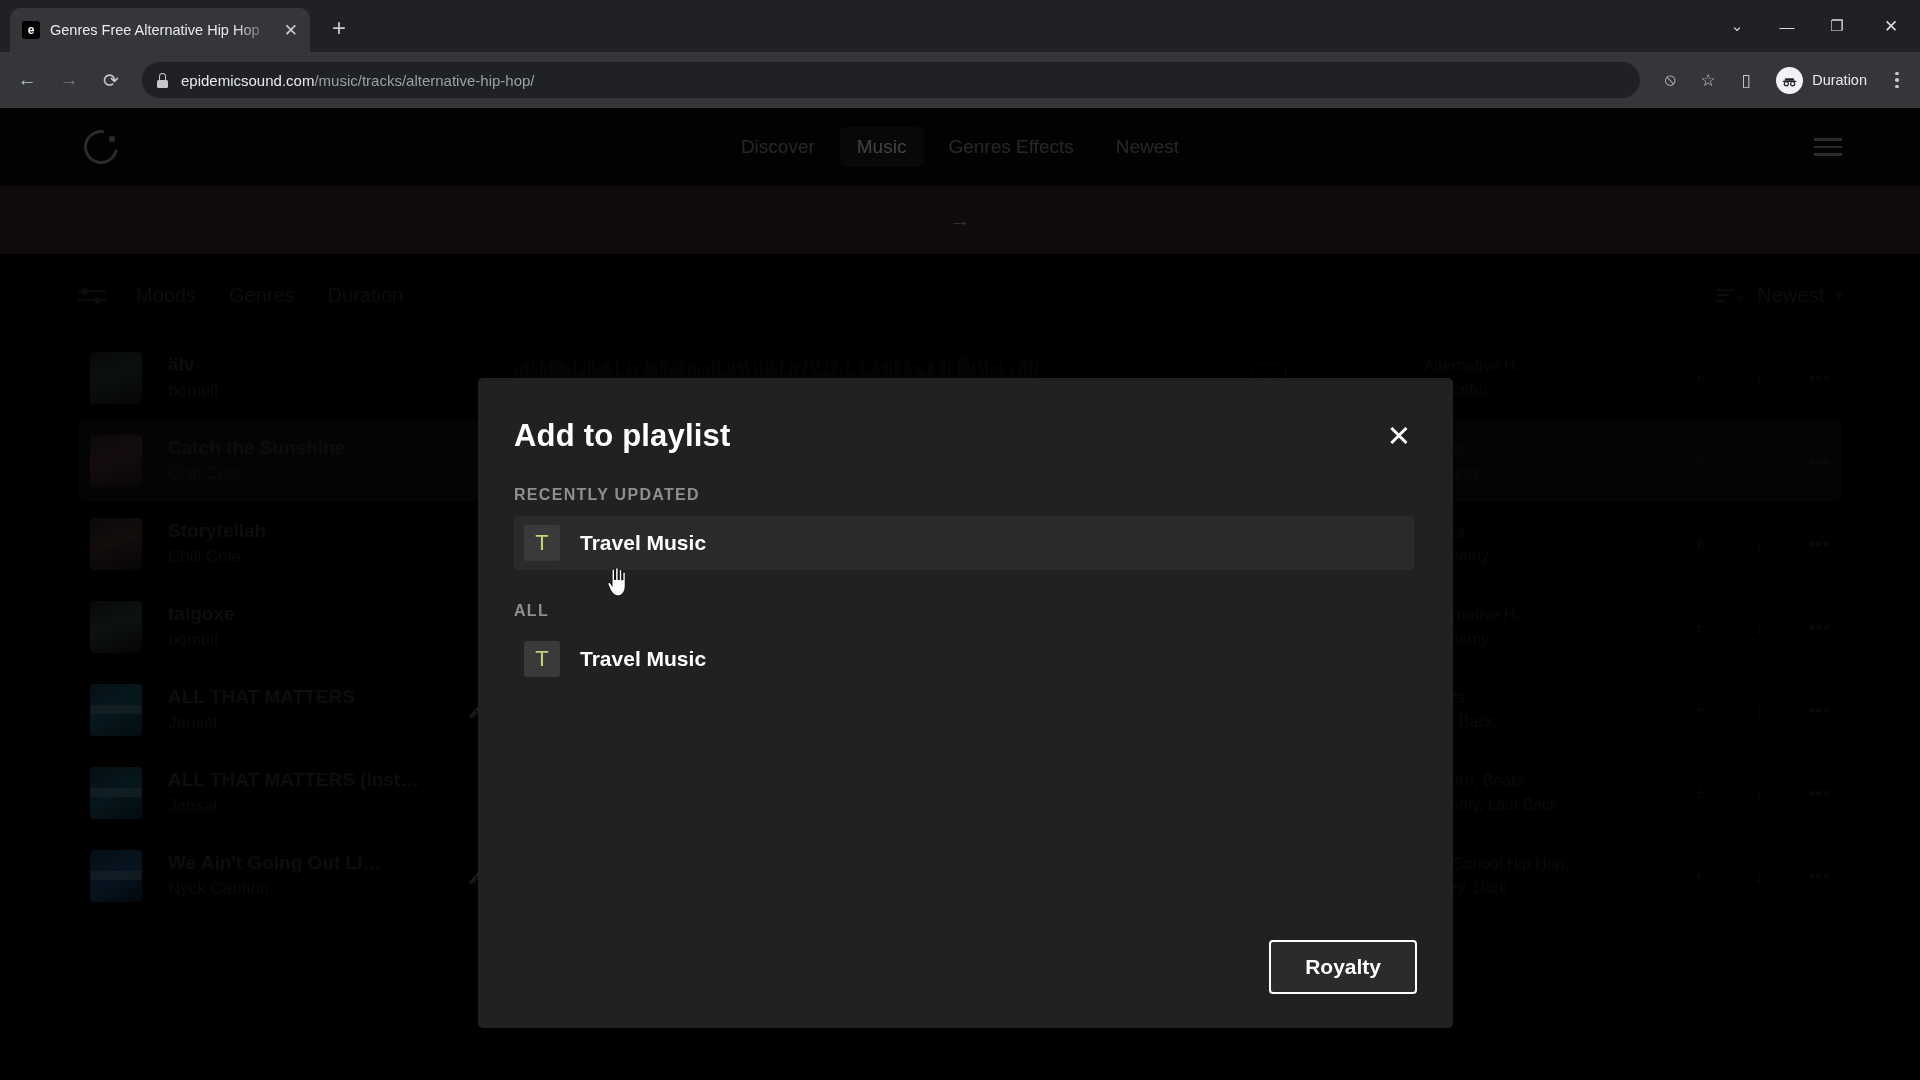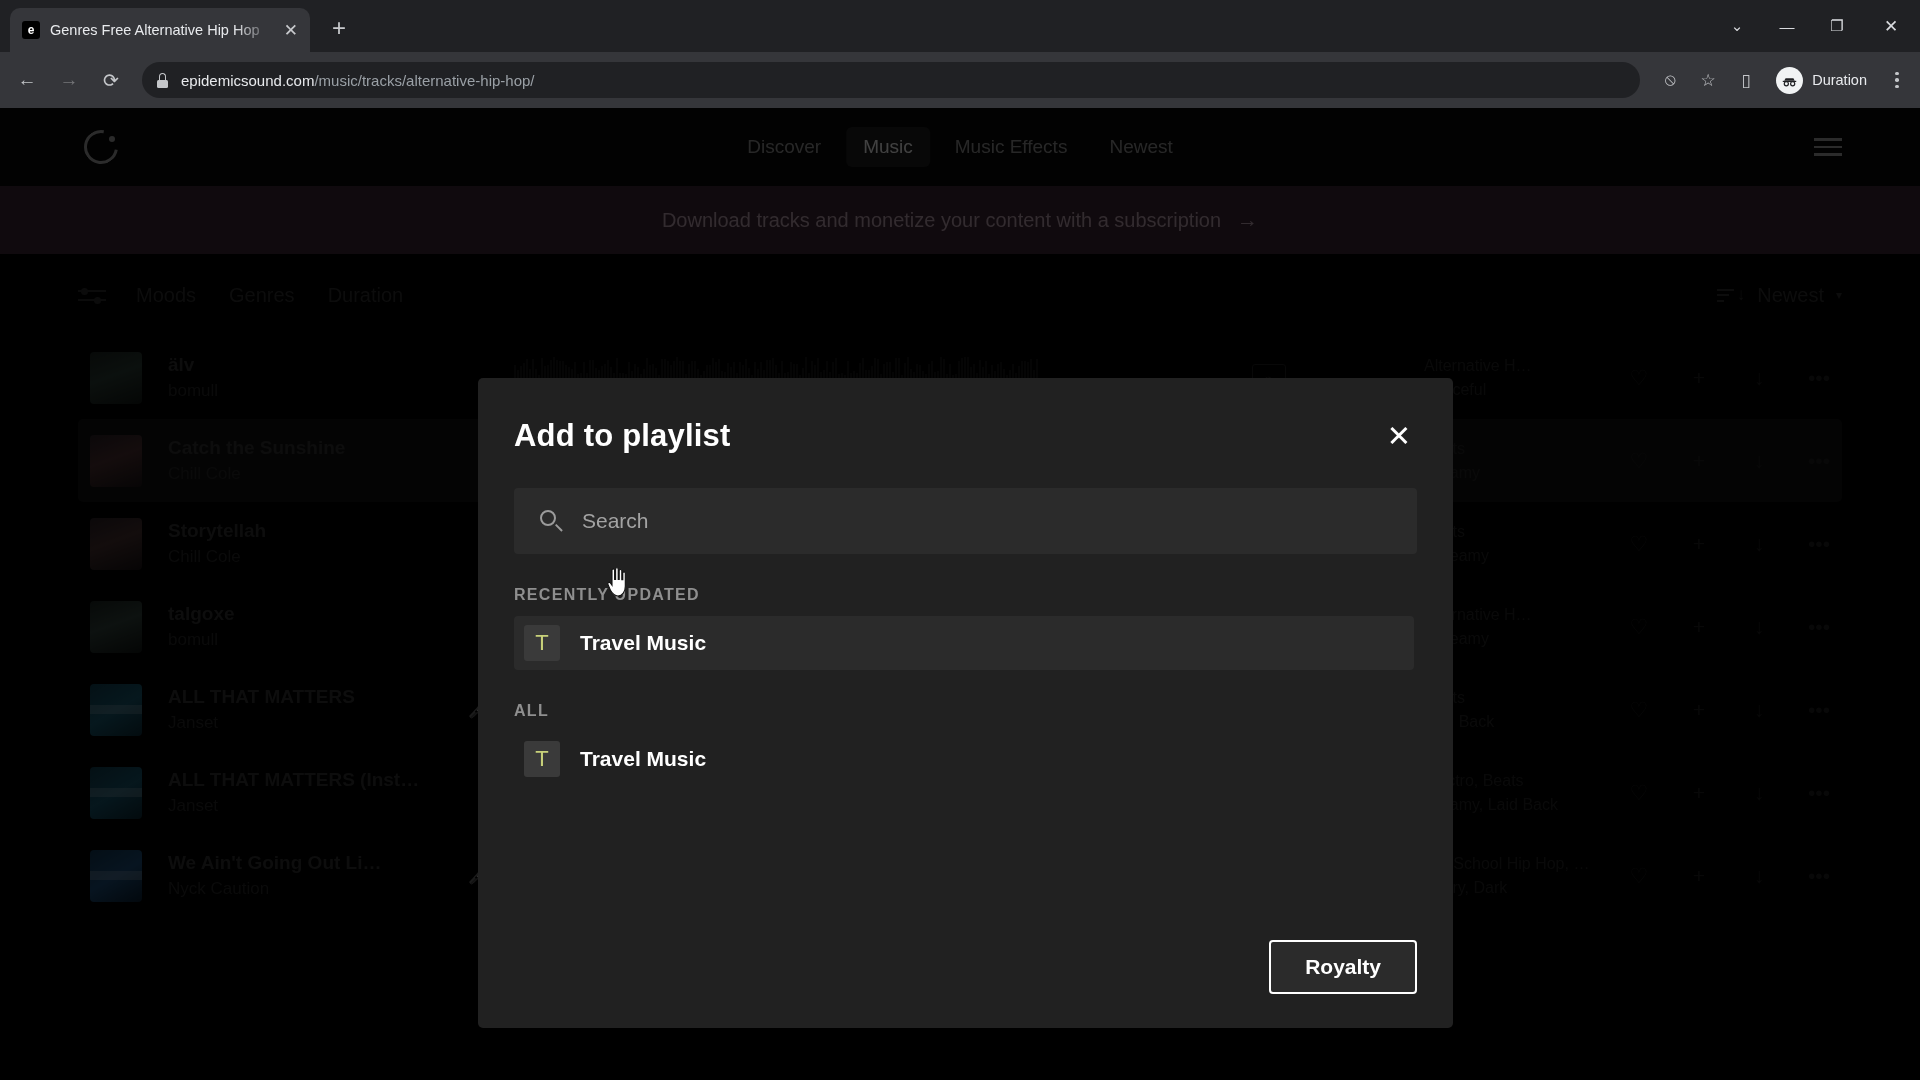--- a/index.html
+++ b/index.html
@@ -328,32 +328,31 @@
   <div class="page">
 
     <div class="site-header">
       <div class="logo">
           <i class="ring"></i>
           <i class="dot"></i>
         </div>
       <div class="site-nav">
         <div class="nav-item">Discover</div>
         <div class="nav-item active">Music</div>
-        <div class="nav-item">Music Effects</div>
+        <div class="nav-item">Genres Effects</div>
         <div class="nav-item">Newest</div>
       </div>
       <div class="hamburger">
           <i></i>
           <i></i>
           <i></i>
         </div>
     </div>
 
     <div class="promo">
-      <span class="promo-text">Download tracks and monetize your content with a subscription</span>
       <span class="promo-arrow">→</span>
     </div>
 
     <div class="filterbar">
       <span class="sliders">
           <i class="l1"></i>
           <i class="l2"></i>
           <i class="k1"></i>
           <i class="k2"></i>
         </span>
@@ -1742,27 +1741,20 @@
       </div>
 
     <div class="scrim"></div>
 
     <div class="modal">
       <div class="modal-head">
         <div class="modal-title">Add to playlist</div>
         <div class="modal-close">✕</div>
       </div>
 
-      <div class="search">
-        <span class="mag">
-            <i class="circ"></i>
-            <i class="hdl"></i>
-          </span>
-        <span class="search-ph">Search</span>
-      </div>
 
       <div class="section-label">RECENTLY UPDATED</div>
       <div class="pl-row hover">
         <span class="pl-ava">T</span>
         <span class="pl-name">Travel Music</span>
       </div>
 
       <div class="section-label">ALL</div>
       <div class="pl-row">
         <span class="pl-ava">T</span>

